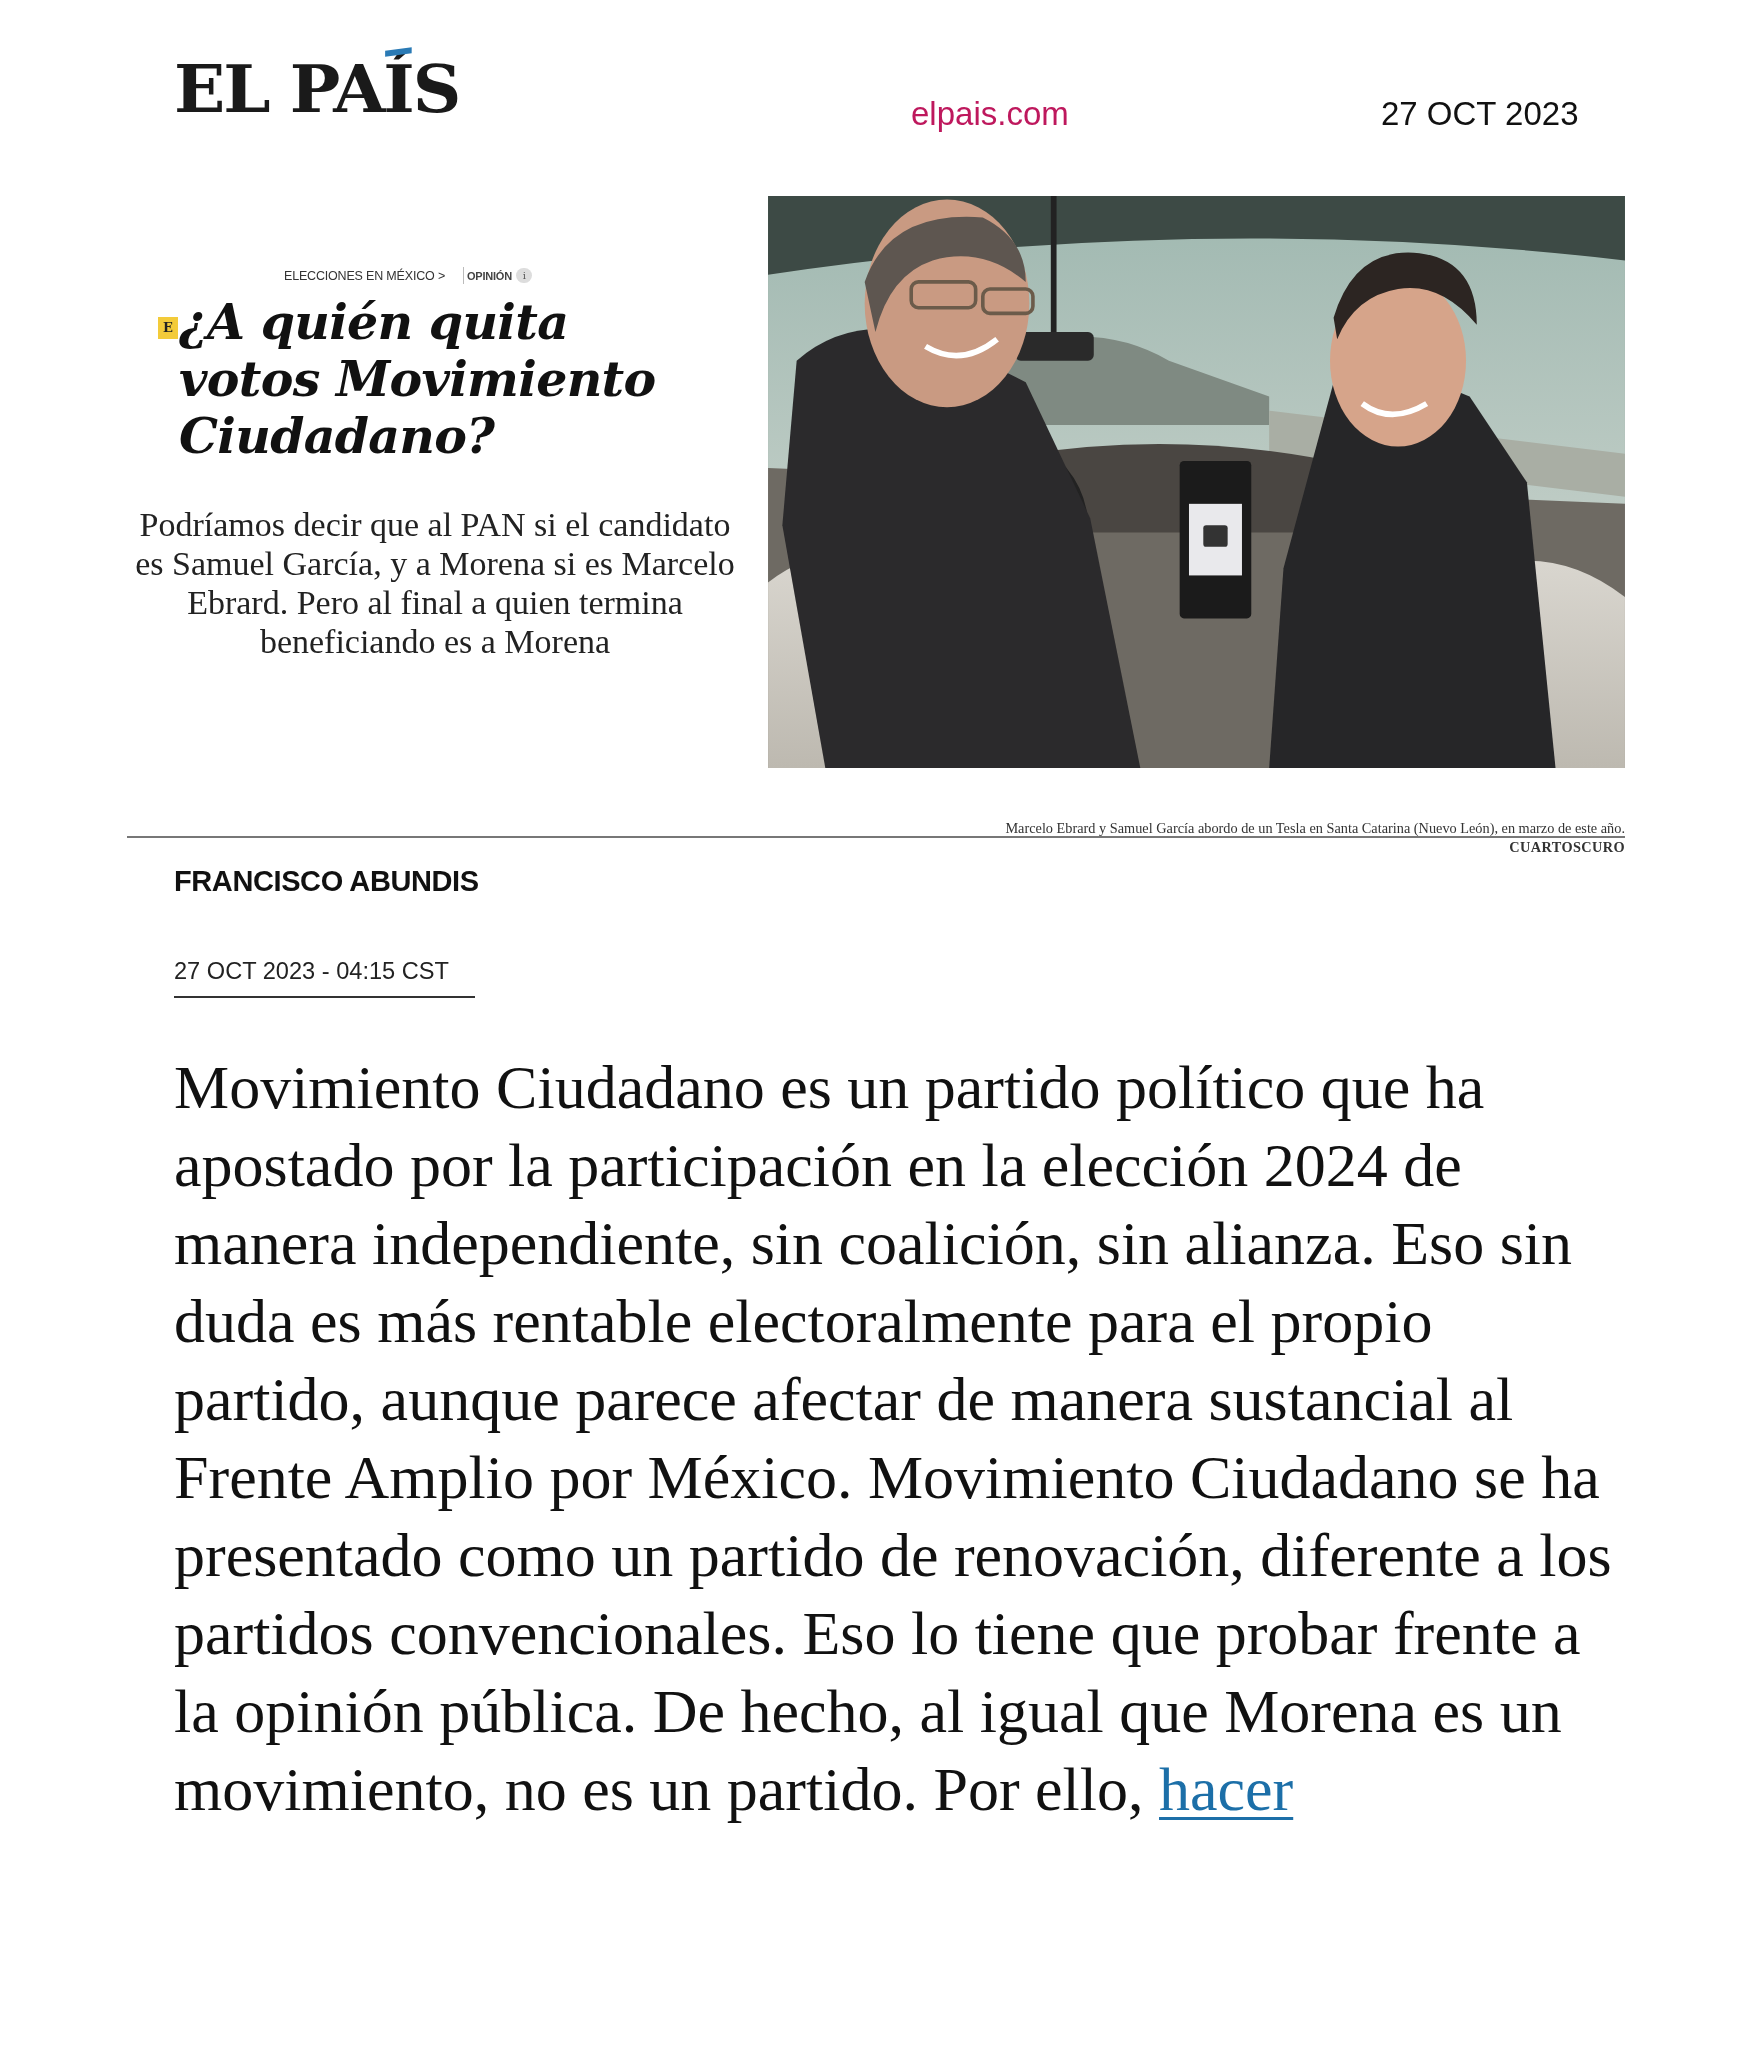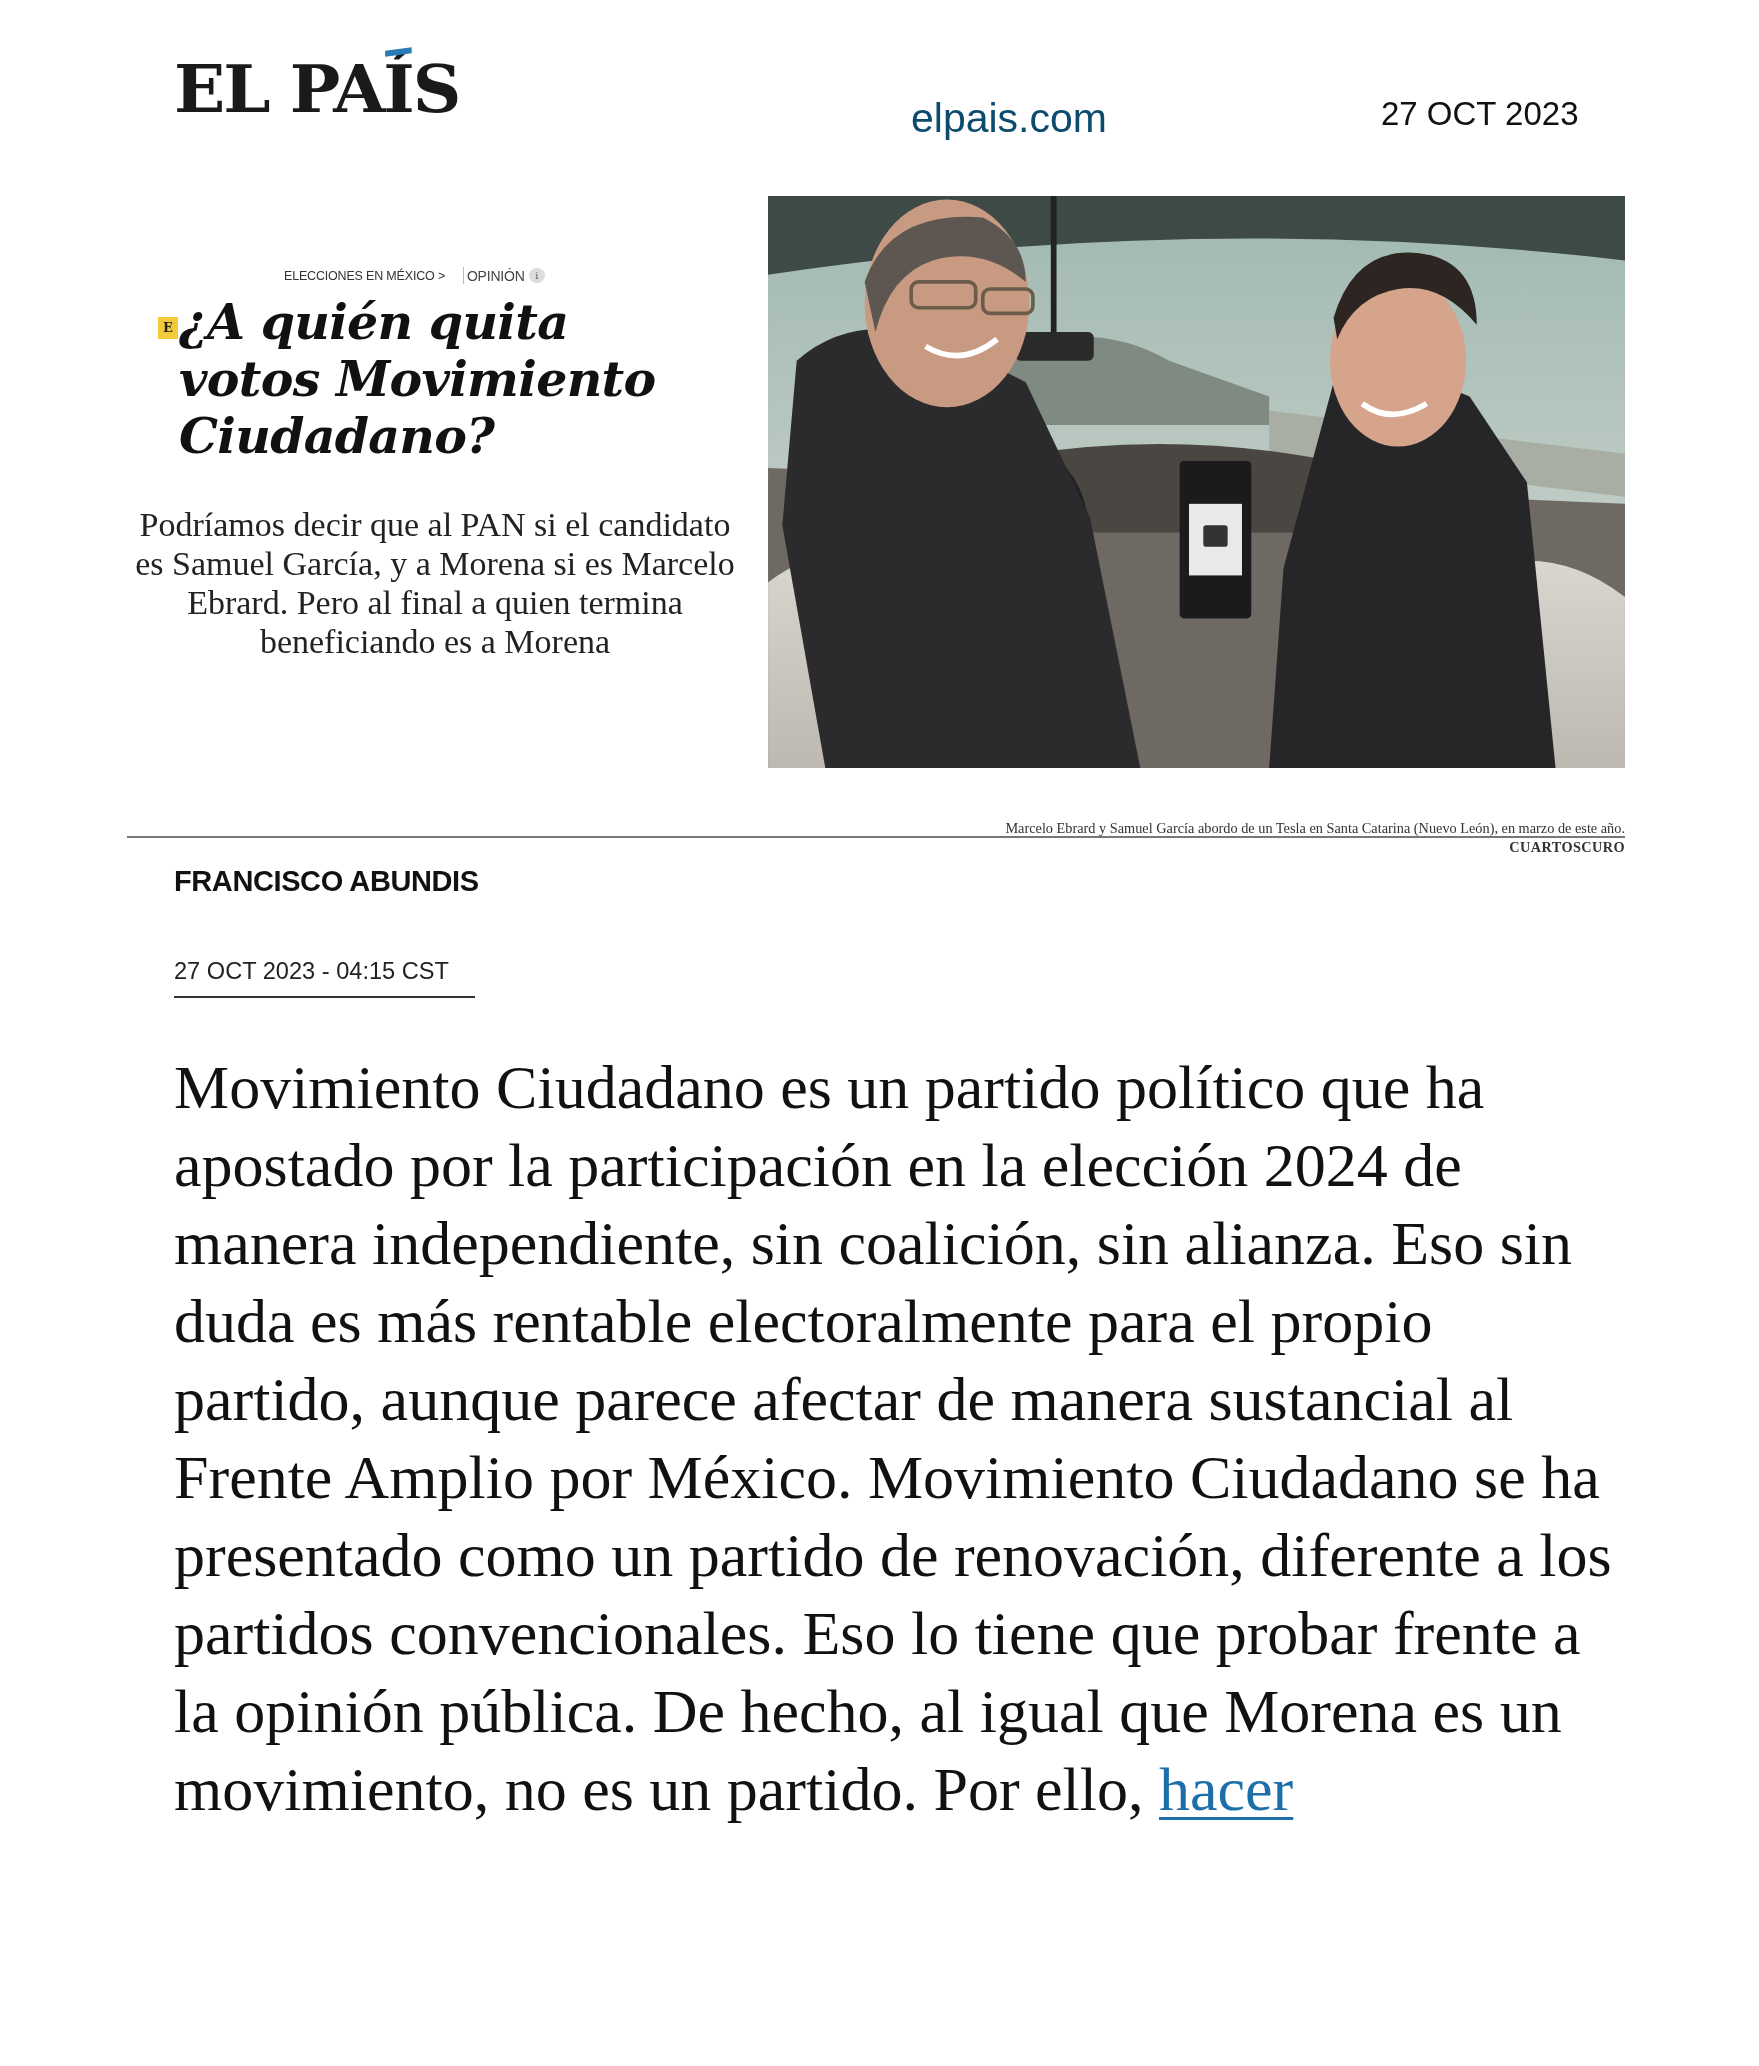--- a/index.html
+++ b/index.html
@@ -2,27 +2,27 @@
 <html style="font-size:11.5px"><head>
 <meta charset="utf-8">
 <style>
   html, body { margin:0; padding:0; background:#ffffff; }
   body { width:1760px; height:2066px; position:relative; overflow:hidden; color:#111; }
 
   .logo { position:absolute; left:174px; top:56px; font-family:"DejaVu Serif", serif; font-weight:bold; font-size:66px; letter-spacing:-2.1px; color:#1a1a1a; line-height:1; transform:scaleX(1.02); transform-origin:left; }
   .logo-i { position:relative; display:inline-block; }
   .logo-i::before { content:""; position:absolute; left:1.4px; top:-7.2px; width:26px; height:5.7px; background:#2a7ab5; transform:skewY(-8deg); }
 
-  .site-url { position:absolute; left:911px; top:95px; font-family:"Liberation Sans", sans-serif; font-size:41px; color:#0c4a6e; }
+  .site-url { position:absolute; left:911px; top:95px; font-family:"Liberation Sans", sans-serif; font-size:33px; color:#be185d; }
   .header-date { position:absolute; left:1381px; top:95px; font-family:"Liberation Sans", sans-serif; font-size:33px; color:#111; }
 
   .kicker { position:absolute; left:284px; top:267px; font-family:"Liberation Sans", sans-serif; font-size:13.6px; color:#333; display:flex; align-items:center; gap:0; letter-spacing:-0.2px; }
   .kicker .section { font-size:13.6px; transform:scaleX(0.92); transform-origin:left; }
   .kicker .sep { width:0.7px; height:17px; background:#bbb; margin:0 2.9px 0 4.3px; }
-  .kicker .opinion { font-size:14px; color:#444; font-weight:normal; }
+  .kicker .opinion { font-size:11px; color:#444; font-weight:bold; }
   .kicker .info { width:15.8px; height:15.8px; border-radius:50%; background:#ddd; color:#555; font-size:10px; font-family:"DejaVu Serif", serif; display:flex; align-items:center; justify-content:center; margin-left:4.3px; }
 
   .e-badge { position:absolute; left:158px; top:317px; width:20px; height:21.5px; background:#f3cb3a; font-family:"DejaVu Serif", serif; font-weight:bold; font-size:13px; color:#222; display:flex; align-items:center; justify-content:center; }
 
   .headline { position:absolute; left:179px; top:294px; width:544px; font-family:"DejaVu Serif", serif; font-style:italic; font-weight:bold; font-size:49px; line-height:57px; text-align:left; color:#111; letter-spacing:-0.7px; }
 
   .standfirst { position:absolute; left:125px; top:503px; width:616px; font-family:"Liberation Serif", serif; font-size:34px; line-height:39px; text-align:center; color:#222; }
 
   .photo { position:absolute; left:768px; top:196px; width:857px; height:572px; overflow:hidden; background:#7d7a72; }
   .caption { position:absolute; right:135px; top:781px; font-family:"Liberation Serif", serif; font-size:14.3px; line-height:18.6px; color:#333; text-align:right;margin-top:38px; }

